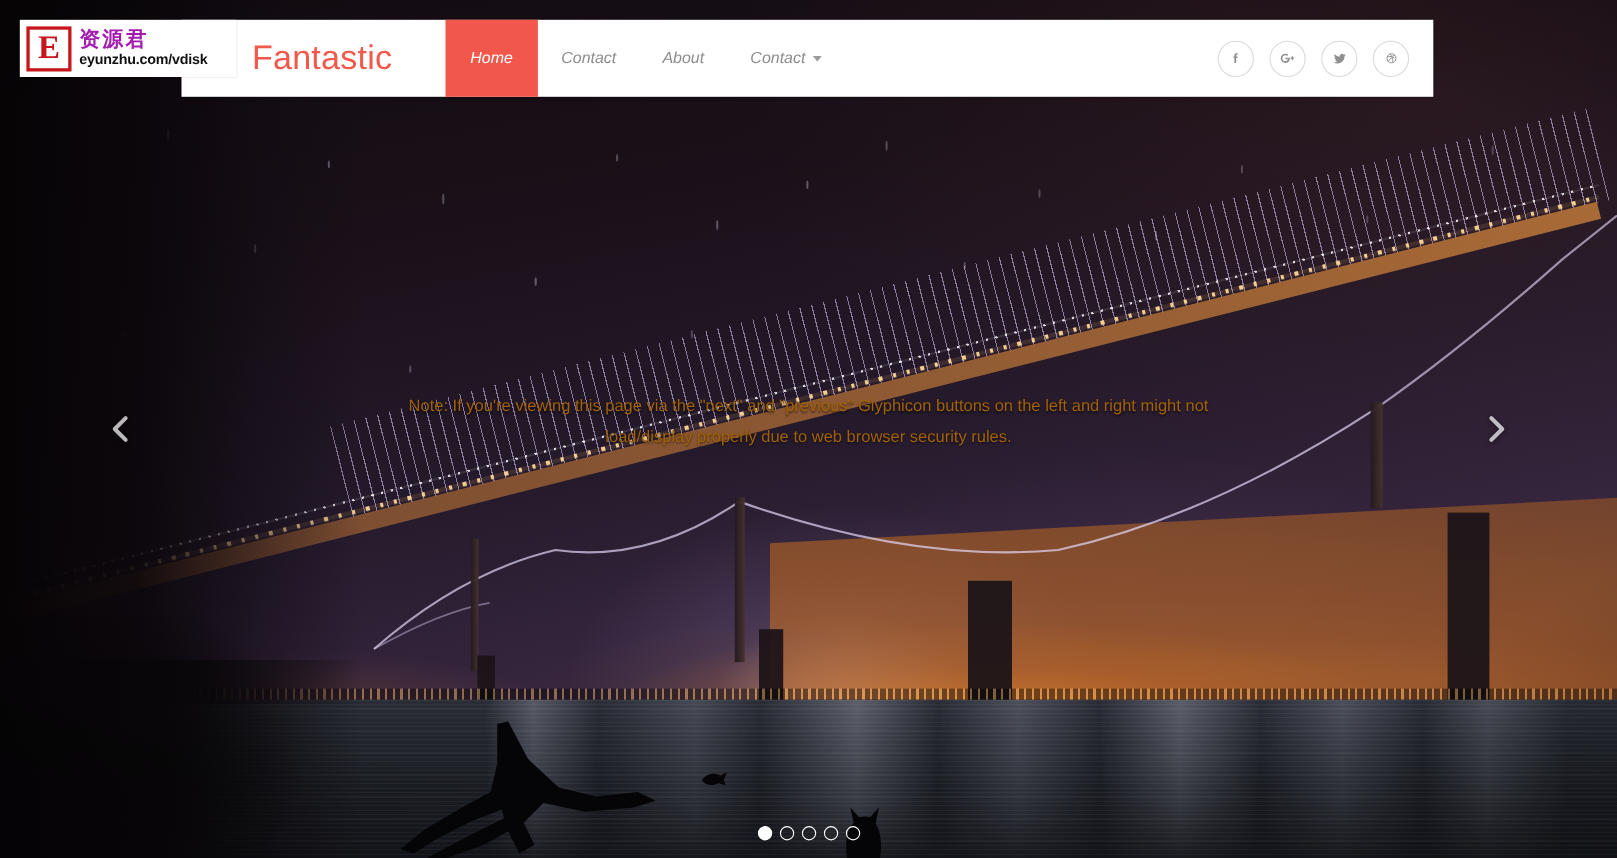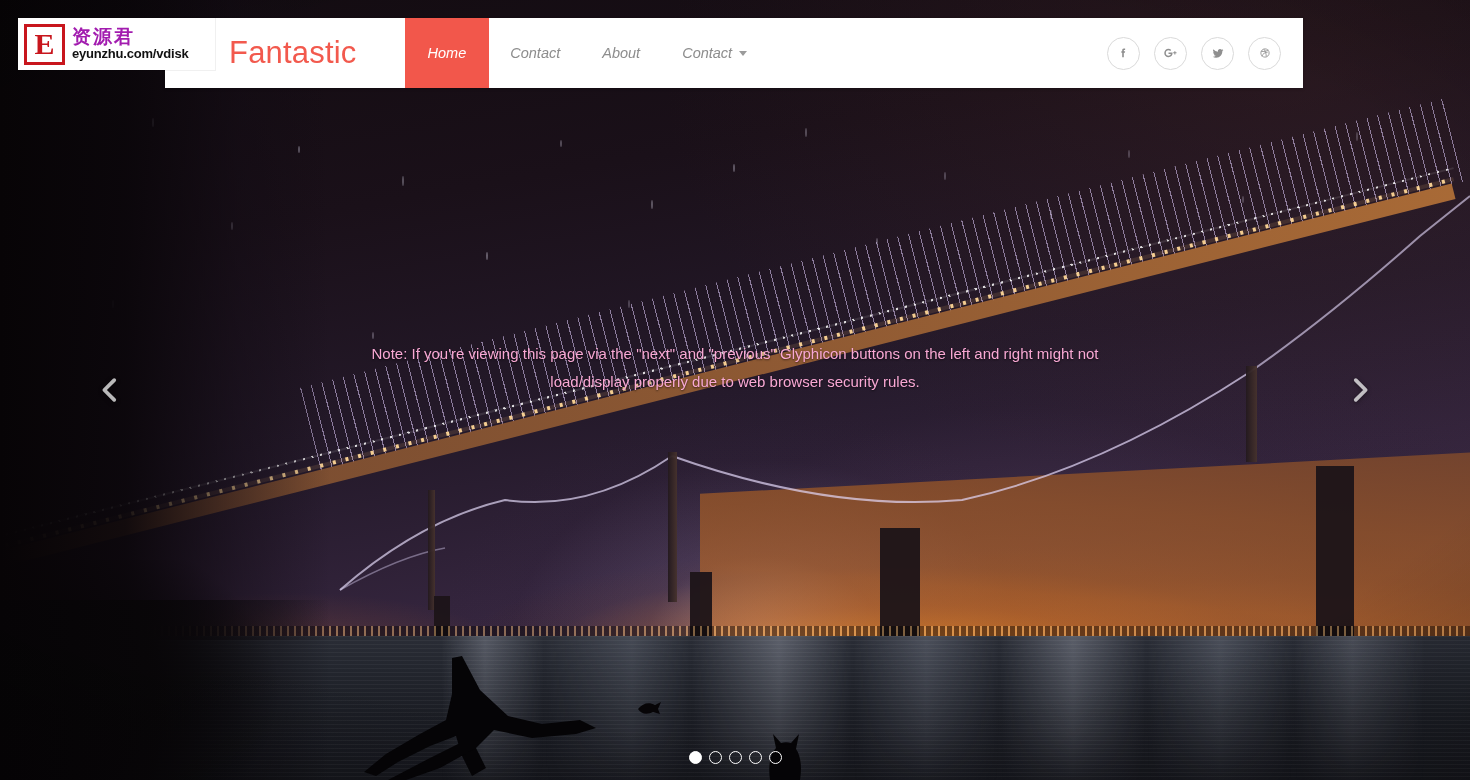--- a/index.html
+++ b/index.html
@@ -166,21 +166,21 @@
   
   .caption {
     position:absolute; left:0; right:0; top:340px; text-align:center; z-index:20;
     padding:0 150px;
   }
   .headline {
     font-size:44px; color:#ffffff; font-weight:normal; line-height:1.18;
     text-shadow:0 1px 3px rgba(0,0,0,.55); margin-bottom:20px;
   }
   .lede {
-    font-size:15px; color:#f9a8d4; line-height:1.85; max-width:800px; margin:0 auto 22px;
+    font-size:15px; color:#a16207; line-height:1.85; max-width:800px; margin:16px auto 22px;
     text-shadow:0 1px 2px rgba(0,0,0,.6);
   }
   .btn-modal {
     display:inline-block; background:#37a9e8; color:#ffffff; border:none;
     font-size:13px; letter-spacing:.6px; padding:12px 22px; border-radius:4px;
     cursor:pointer; font-family:"Liberation Sans", sans-serif;
   }
 
   .ctrl {
     position:absolute; top:0; bottom:0; width:100px; display:flex;

